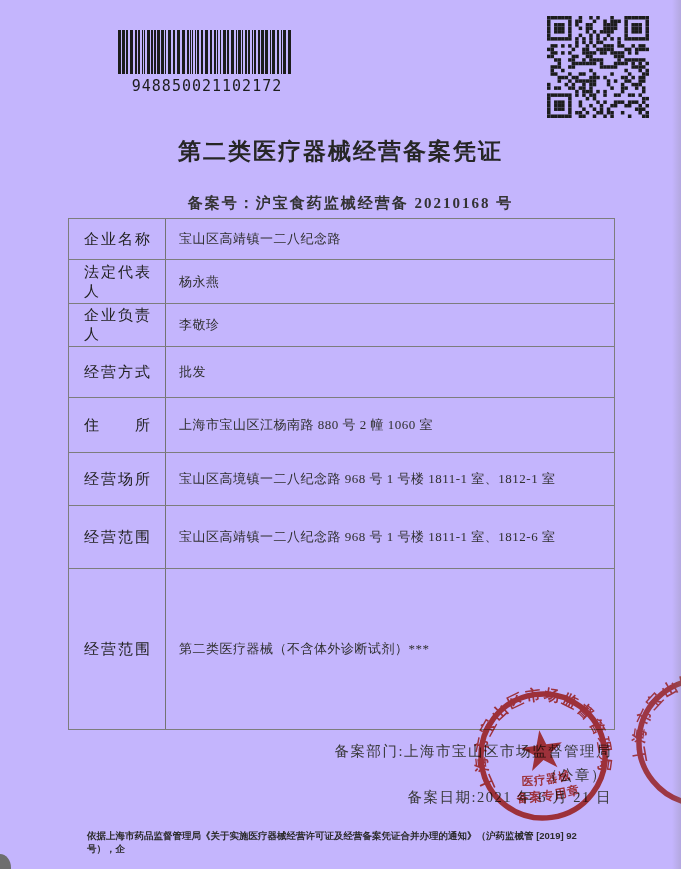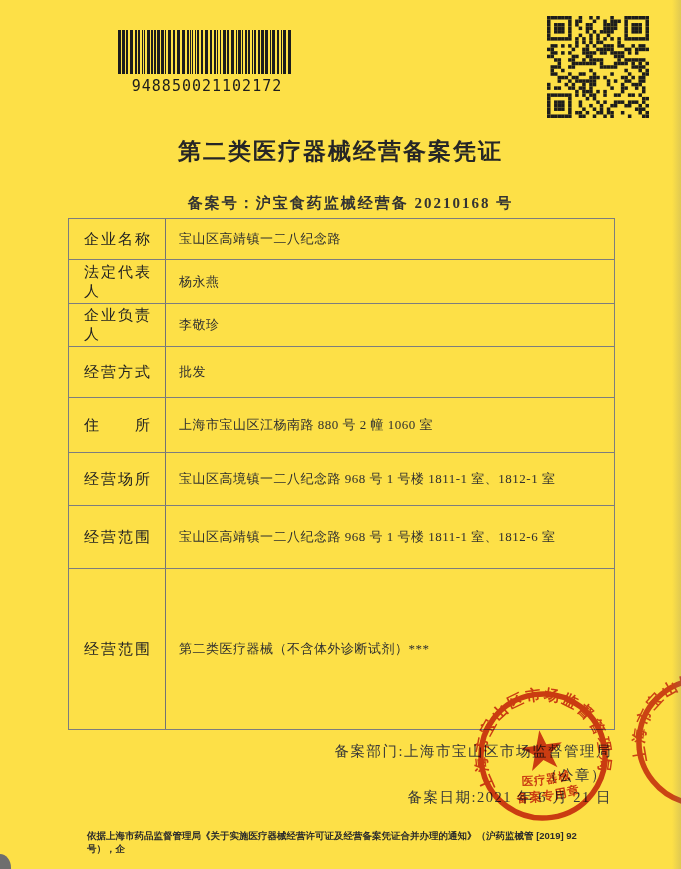--- a/index.html
+++ b/index.html
@@ -1,17 +1,17 @@
 <!DOCTYPE html>
 <html><head>
 <meta charset="utf-8">
 <style>
   html,body{margin:0;padding:0;background:#ffffff;}
   .page{
-    position:relative;width:681px;height:869px;background:#fde047;overflow:hidden;
+    position:relative;width:681px;height:869px;background:#c4b5fd;overflow:hidden;
     font-family:"Liberation Serif","DejaVu Serif",serif;color:#2d2d2d;
   }
   
   .barcode-wrap{position:absolute;left:118px;top:30px;width:178px;text-align:center;}
   .barcode-svg{display:block;width:178px;height:44px;}
   .barcode-num{margin-top:3px;font-family:"DejaVu Sans Mono",monospace;font-size:15px;
     letter-spacing:1px;color:#1d1d1d;}
   
   .qr{position:absolute;left:547px;top:16px;width:102px;height:102px;}
   

